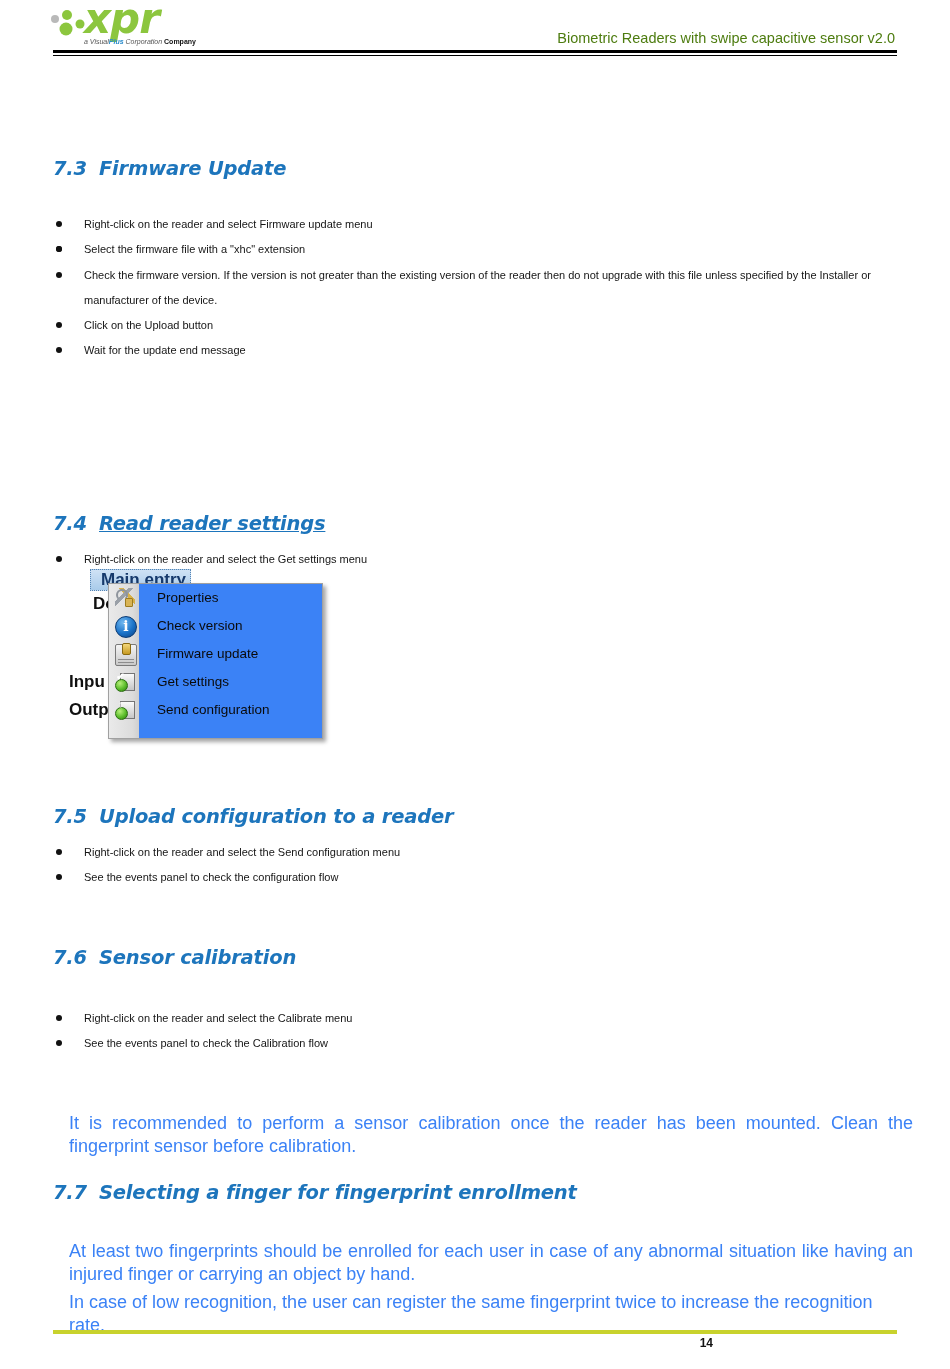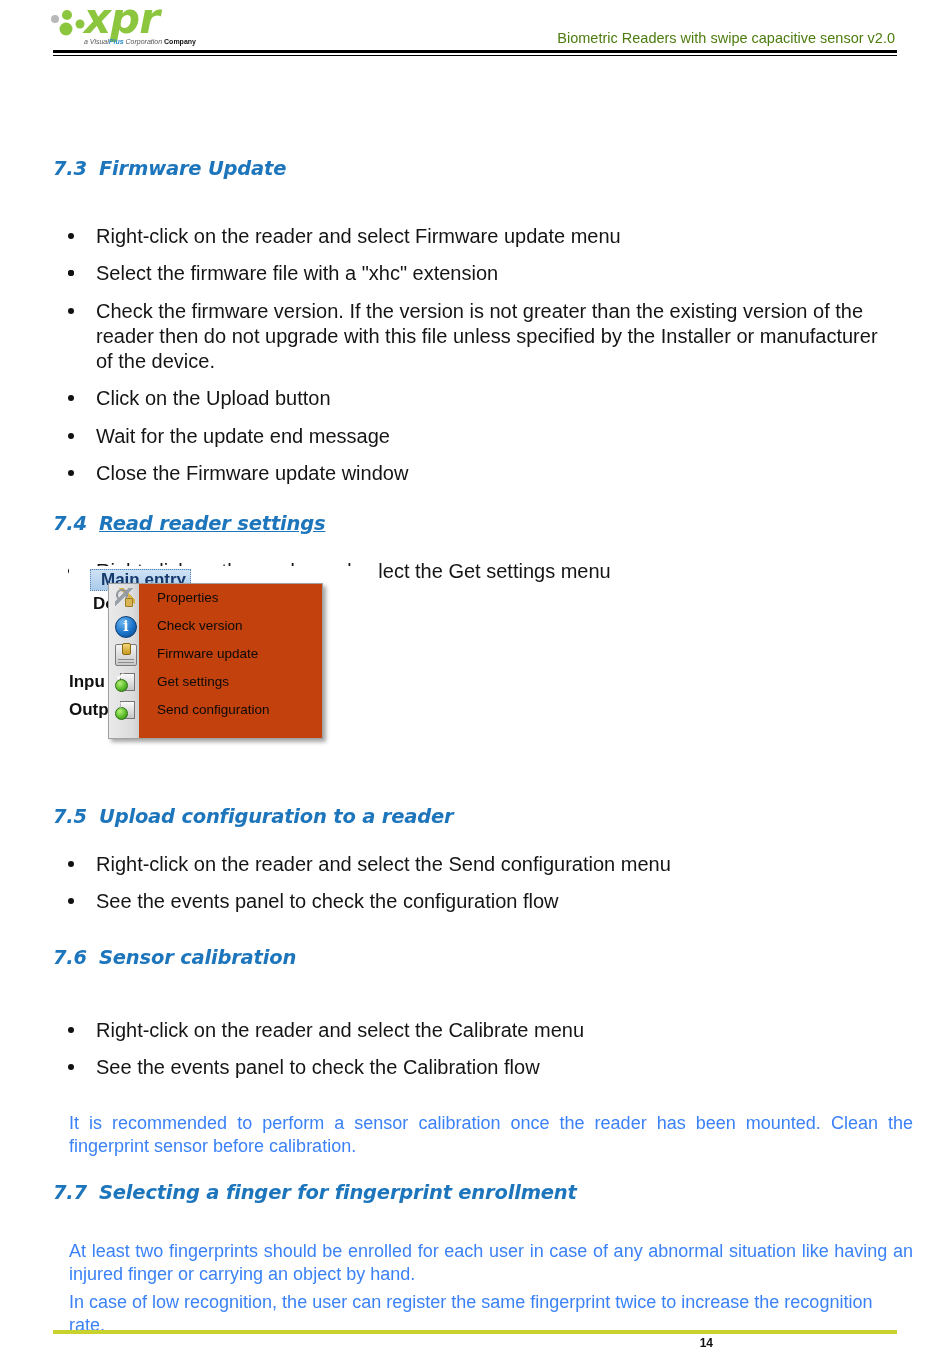--- a/index.html
+++ b/index.html
@@ -125,24 +125,24 @@
     position: absolute;
     margin: 0;
     padding: 0;
     list-style: none;
     width: 844px;
   }
   ul.bullets li {
     position: relative;
     padding-left: 31px;
     font-family: "Liberation Sans", sans-serif;
-    font-size: 20px;
+    font-size: 11px;
     line-height: 25.3px;
     color: #151515;
-    margin: 12px;
+    margin: 0;
   }
   ul.bullets li .dot {
     position: absolute;
     left: 3px;
     top: 9px;
     width: 6px;
     height: 6px;
     border-radius: 50%;
     background: #111;
   }
@@ -201,21 +201,21 @@
     white-space: nowrap;
     z-index: 2;
   }
 
   .ctxmenu {
     position: absolute;
     left: 39px;
     top: 17px;
     width: 213px;
     height: 154px;
-    background: #c2410c;
+    background: #3b82f6;
     border: 1px solid #a0a0a0;
     box-shadow: 3px 3px 4px rgba(0,0,0,0.35);
     z-index: 5;
   }
   .ctx-gutter {
     position: absolute;
     left: 0; top: 0;
     width: 30px;
     height: 100%;
     background: linear-gradient(90deg,#eaeaea 0%, #dcdcdc 78%, #cfcfcf 100%);
@@ -374,21 +374,20 @@
 
   <h2 class="section" style="left:53px; top:157px;"><span class="num">7.3</span><span>Firmware Update</span></h2>
 
   <ul class="bullets" style="left:53px; top:212px;">
     <li><span class="dot"></span><span>Right-click on the reader and select Firmware update menu</span></li>
     <li><span class="dot"></span></li>
     <li><span class="dot"></span><span>Select the firmware file with a "xhc" extension</span></li>
     <li><span class="dot"></span><span>Check the firmware version. If the version is not greater than the existing version of the reader then do not upgrade with this file unless specified by the Installer or manufacturer of the device.</span></li>
     <li><span class="dot"></span><span>Click on the Upload button</span></li>
     <li><span class="dot"></span><span>Wait for the update end message</span></li>
-    <li><span class="dot"></span><span>Close the Firmware update window</span></li>
   </ul>
 
   <h2 class="section" style="left:53px; top:512px;text-decoration:underline;"><span class="num">7.4</span><span>Read reader settings</span></h2>
 
   <ul class="bullets" style="left:53px; top:547px;">
     <li><span class="dot"></span><span>Right-click on the reader and select the Get settings menu</span></li>
   </ul>
 
   <div class="shot">
 

